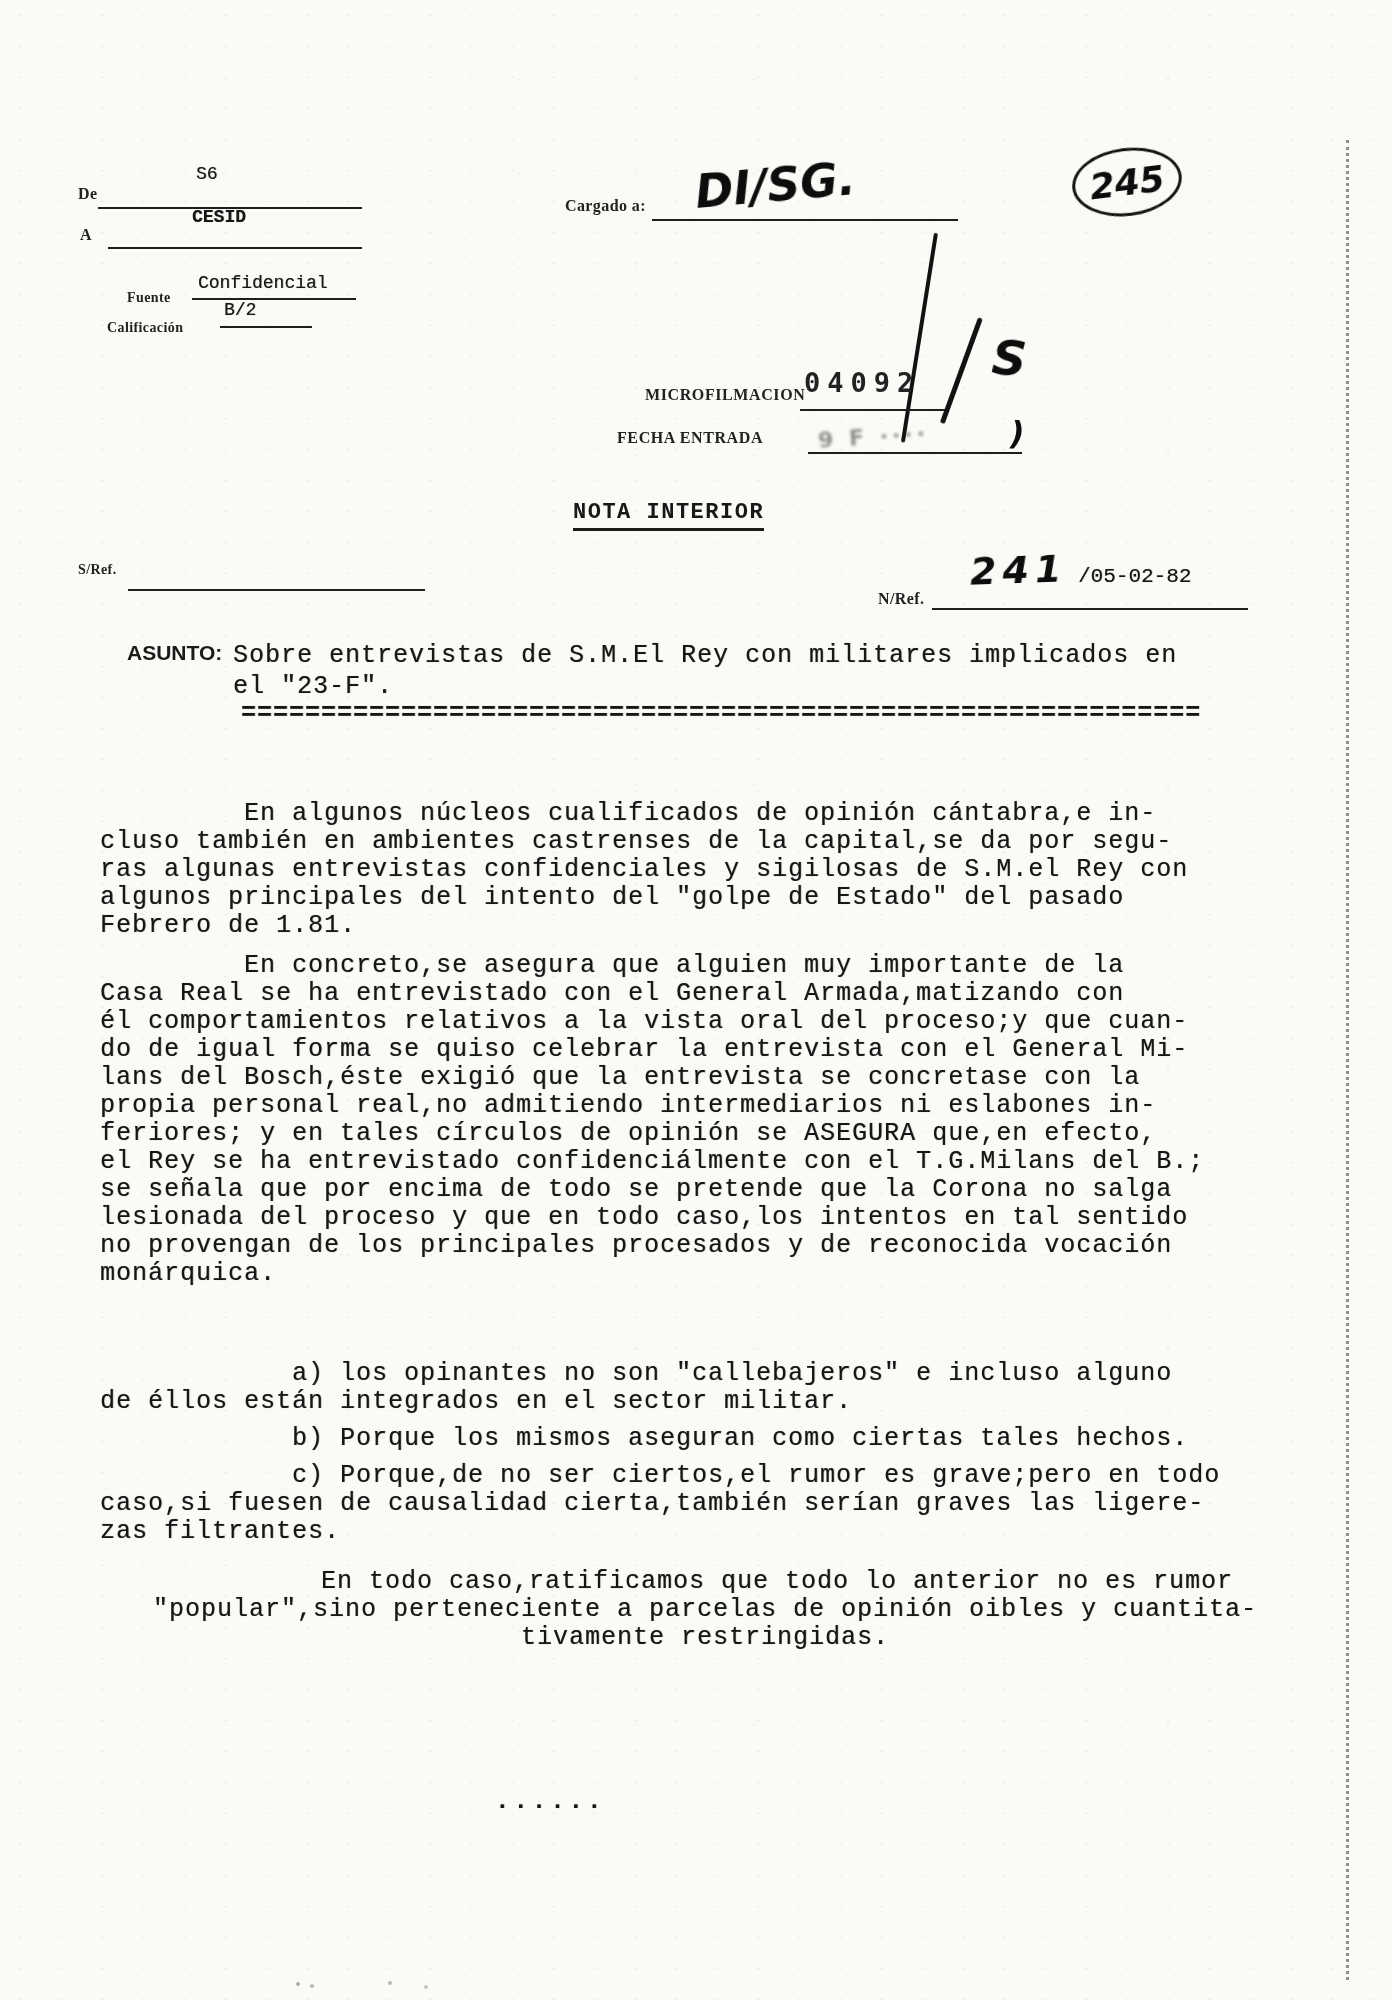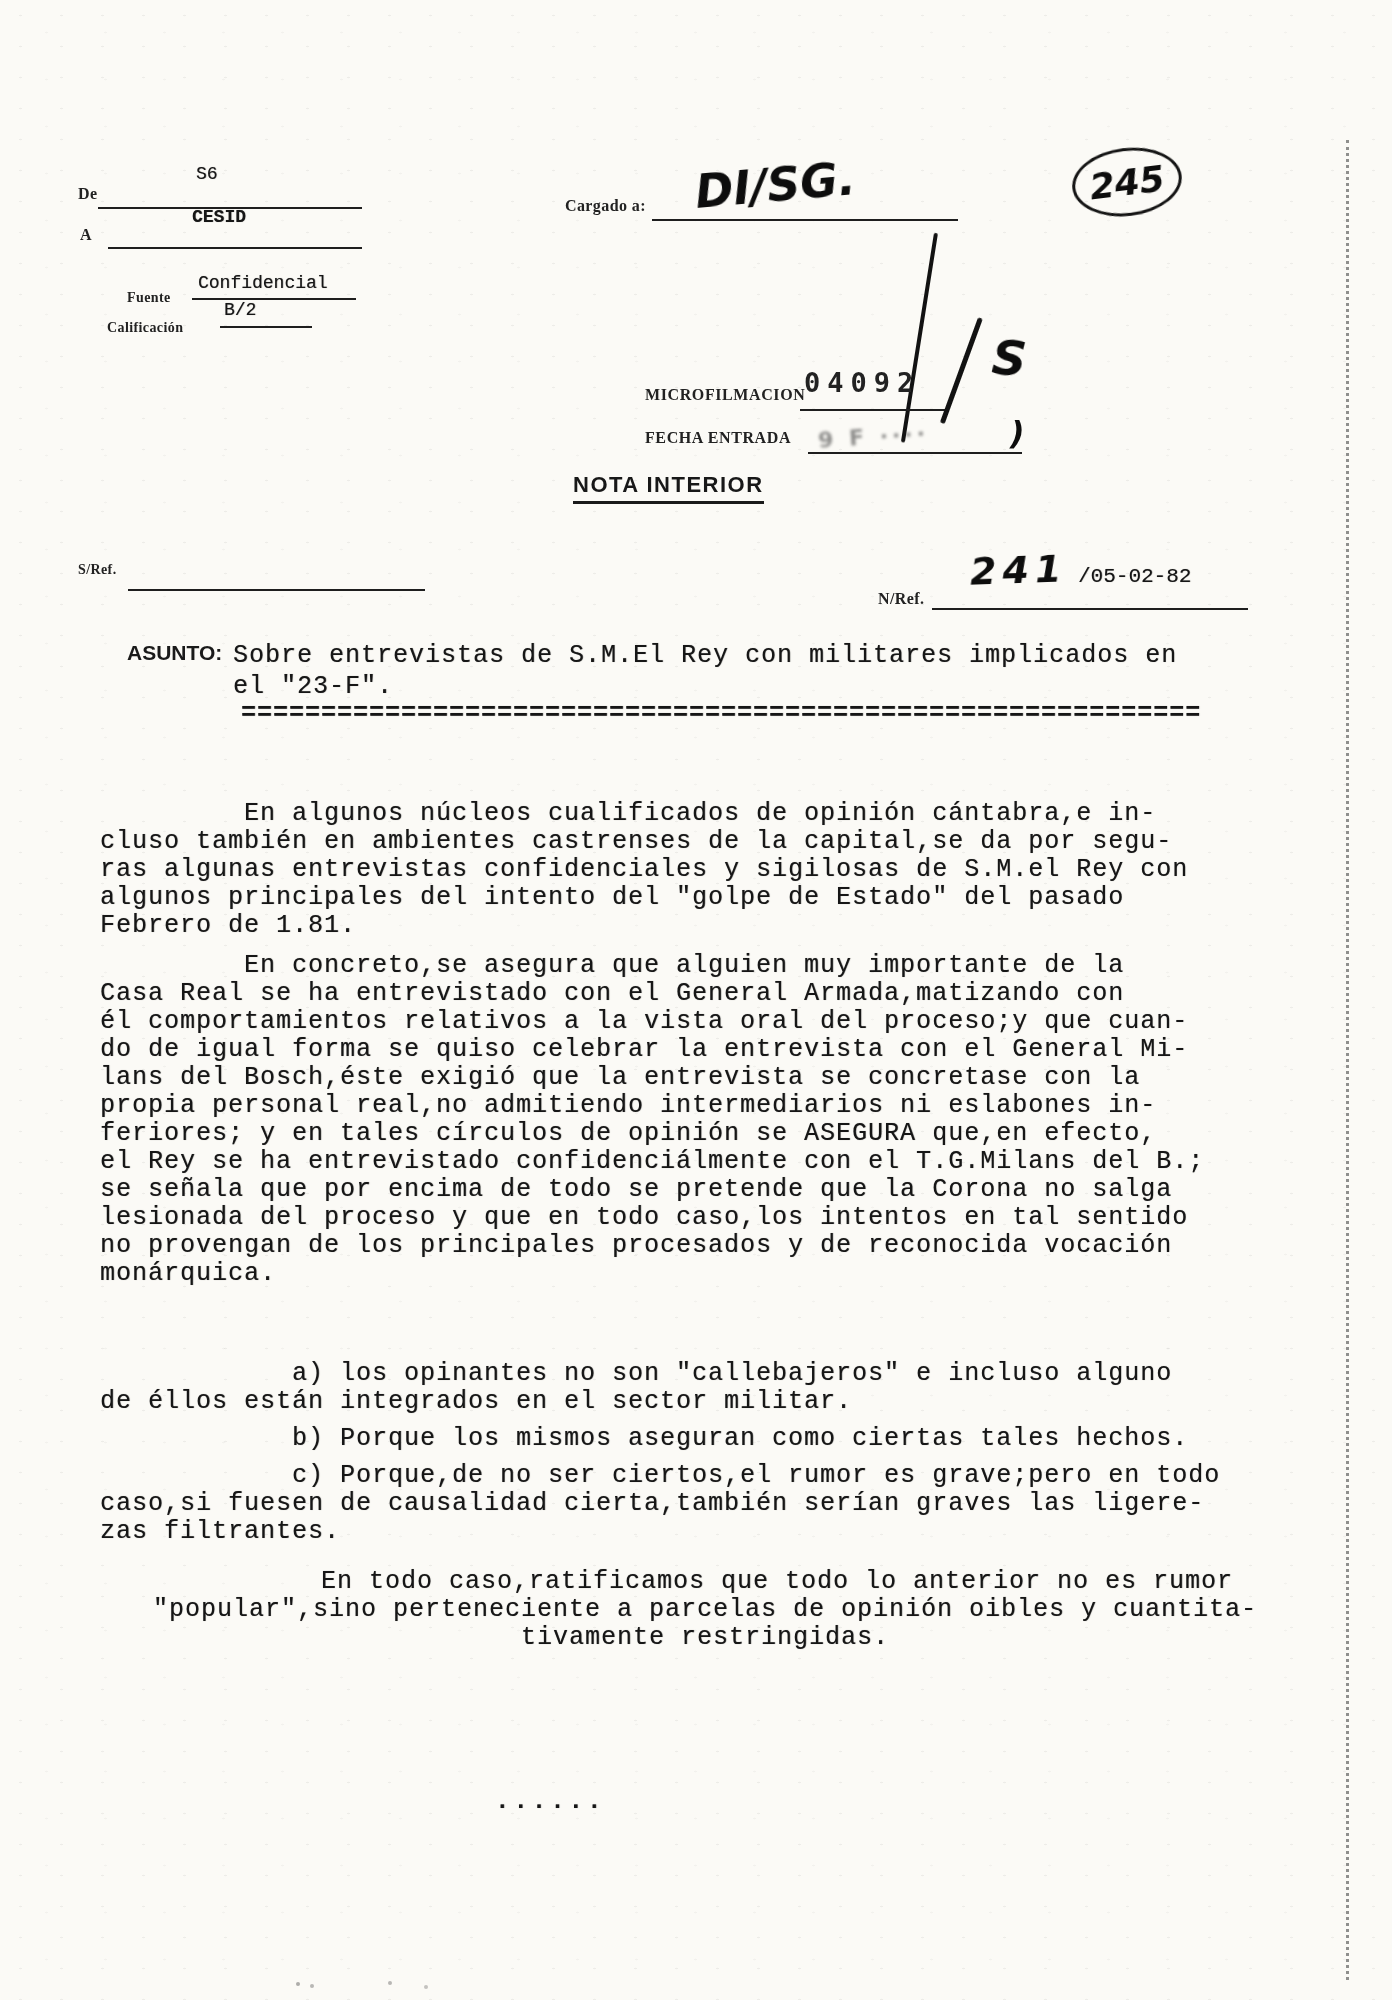--- a/index.html
+++ b/index.html
@@ -114,26 +114,26 @@
   </div>
 
   <div class="abs pen-stroke" style="left:934px;top:233px;width:4px;height:212px;transform:rotate(9deg);"></div>
 
   <span class="abs lbl" style="left:645px;top:386px;letter-spacing:.6px;">MICROFILMACION</span>
   <div class="abs fline" style="left:800px;top:409px;width:146px;"></div>
   <span class="abs stamp-num" style="left:804px;top:367px;">04092</span>
   <div class="abs pen-stroke" style="left:978px;top:318px;width:5px;height:112px;transform:rotate(20deg);"></div>
   <span class="abs hand" style="left:992px;top:330px;font-size:48px;transform:rotate(4deg);">S</span>
 
-  <span class="abs lbl" style="left:645px;top:429px;letter-spacing:.6px;">FECHA ENTRADA</span>
+  <span class="abs lbl" style="left:617px;top:429px;letter-spacing:.6px;">FECHA ENTRADA</span>
   <div class="abs fline" style="left:808px;top:452px;width:214px;"></div>
   <span class="abs stamp-smudge" style="left:818px;top:424px;">9 F ····</span>
   <span class="abs hand" style="left:1010px;top:414px;font-size:32px;">)</span>
 
-  <span class="abs title" style="left:573px;top:472px;">NOTA INTERIOR</span>
+  <span class="abs title" style="left:573px;top:500px;font-family:Liberation Mono, monospace;">NOTA INTERIOR</span>
 
   <span class="abs lbl sm" style="left:78px;top:562px;">S/Ref.</span>
   <div class="abs fline" style="left:128px;top:589px;width:297px;"></div>
 
   <span class="abs lbl" style="left:878px;top:590px;">N/Ref.</span>
   <span class="abs hand" style="left:970px;top:548px;font-size:38px;letter-spacing:6px;transform:rotate(-2deg);">241</span>
   <span class="abs tw" style="left:1078px;top:565px;font-size:21px;">/05-02-82</span>
   <div class="abs fline" style="left:932px;top:608px;width:316px;"></div>
 
   <span class="abs asunto-label" style="left:127px;top:641px;">ASUNTO:</span>

